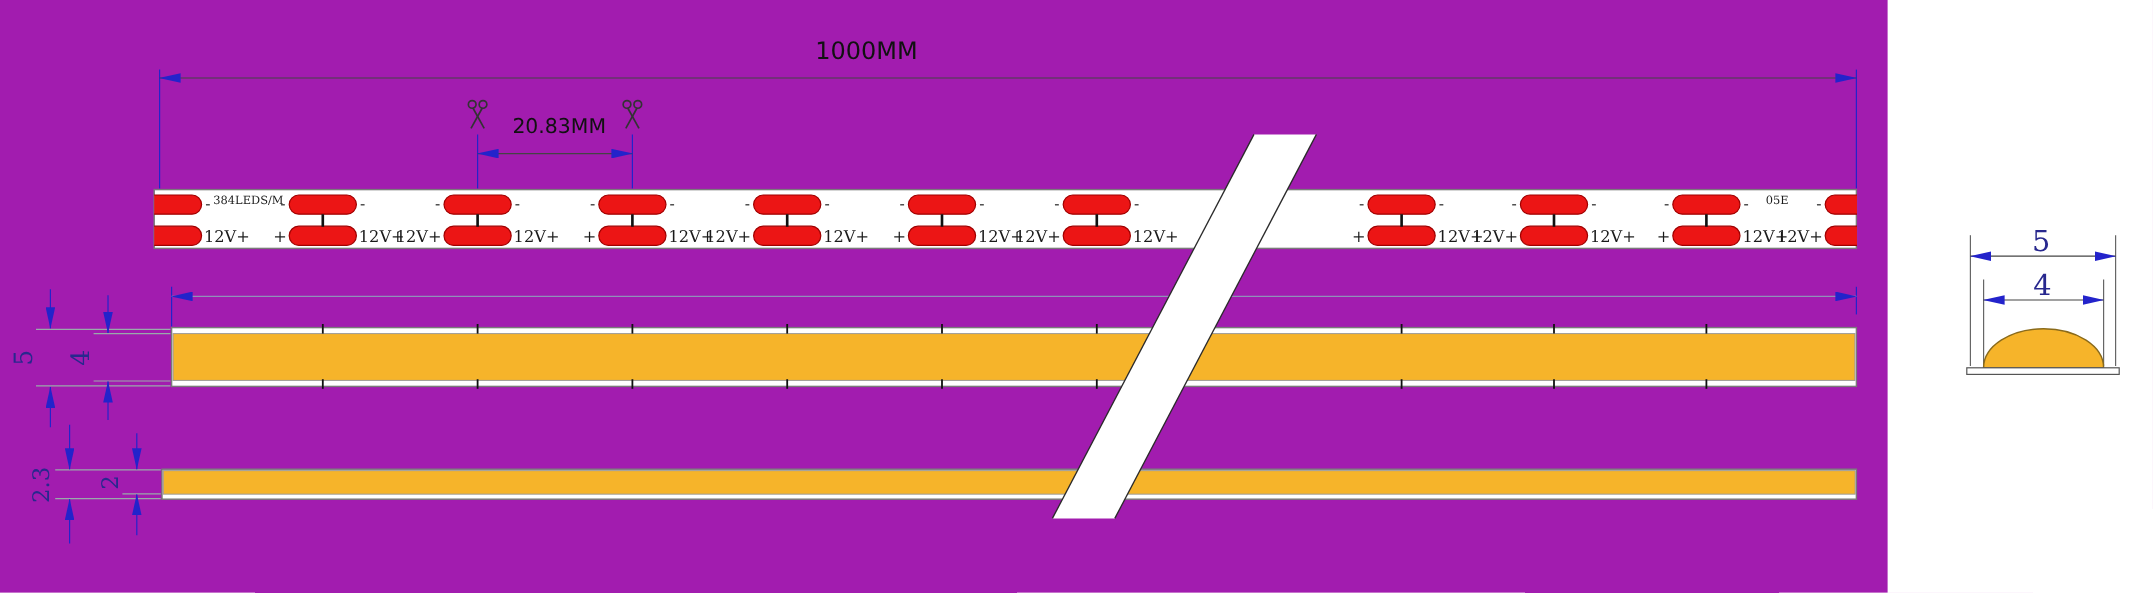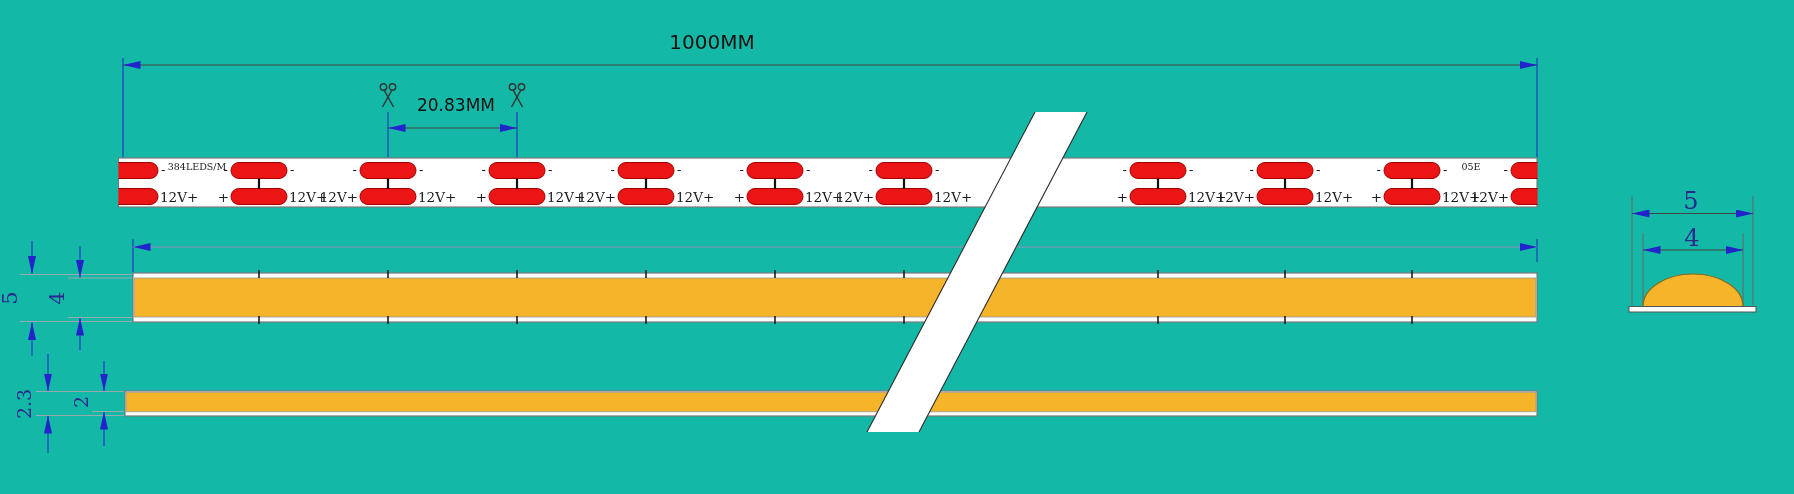--- a/index.html
+++ b/index.html
@@ -1,20 +1,20 @@
 <!DOCTYPE html>
 <html style="--pad-red: #ec1515; --pad-border: #a00000; --cob-yellow: #f6b42a; --arrow-blue: #2323cb; --dim-navy: #28288e; --line-gray: #7a7a7a;"><head>
 <meta charset="utf-8">
 <style>
   :root{
     --pad-red:#ec1515; --pad-border:#a00000; --cob-yellow:#f6b42a;
     --arrow-blue:#2323cb; --dim-navy:#28288e; --line-gray:#7a7a7a;
   }
   html,body{margin:0;padding:0;background:#ffffff;}
-  .page{width:1794px;height:494px;position:relative;background:#14b8a6;}
+  .page{width:1563px;height:494px;position:relative;background:#a21caf;padding-left:10px;}
   svg{display:block;}
   .dimtext{font-family:"DejaVu Sans","Liberation Sans",sans-serif;fill:#111;}
   .navydigit{font-family:"DejaVu Serif","Liberation Serif",serif;fill:var(--dim-navy);}
   .striptext{font-family:"DejaVu Serif","Liberation Serif",serif;fill:#1a1a1a;}
   .pad{fill:var(--pad-red);stroke:var(--pad-border);stroke-width:1;}
   .pad-connector{stroke:#111;stroke-width:2.2;}
   .dimline{stroke:#444;stroke-width:1;}
   .dimline-light{stroke:#9090b8;stroke-width:1;}
   .extblue{stroke:var(--arrow-blue);stroke-width:1;}
   .extgray{stroke:#9aa;stroke-width:1;}

